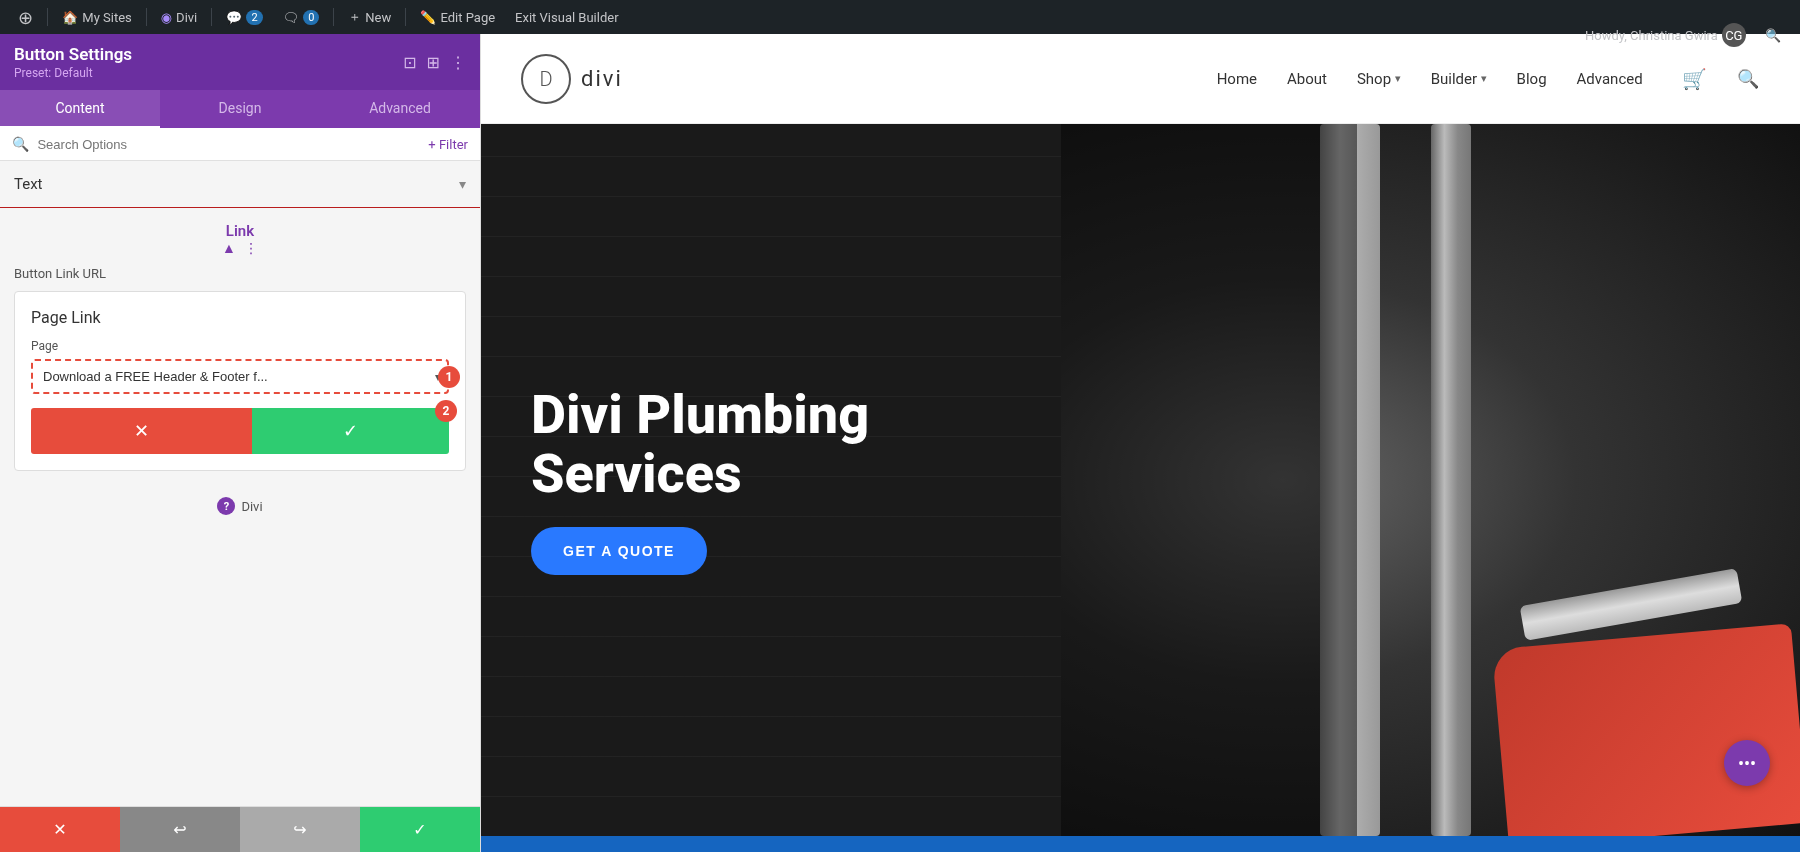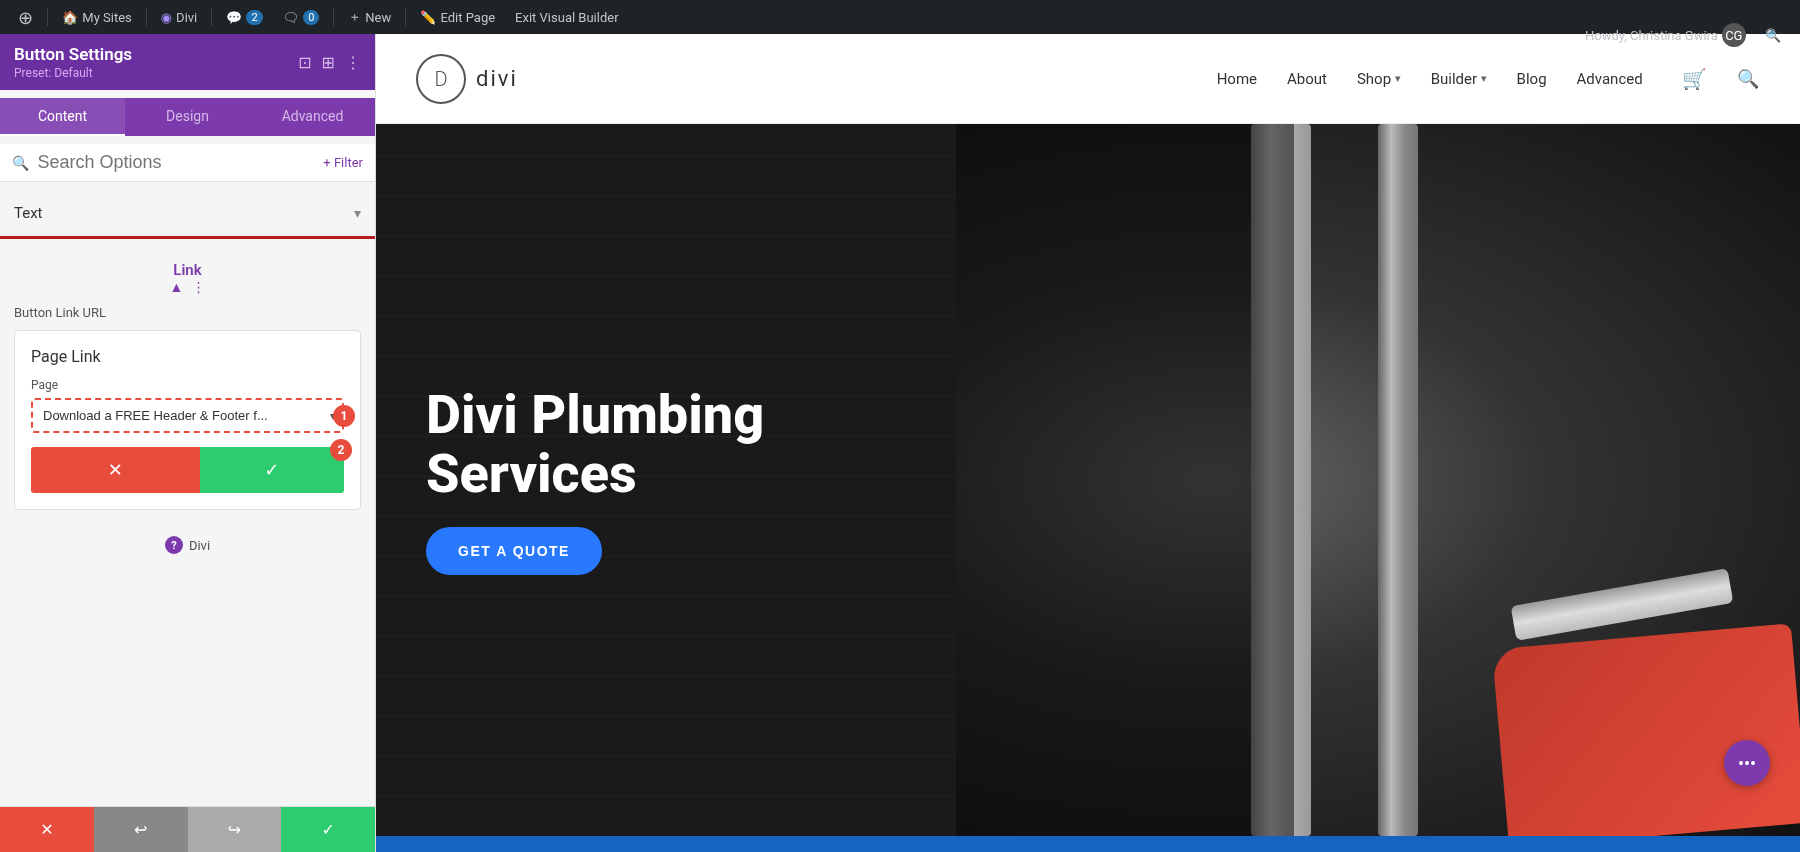--- a/index.html
+++ b/index.html
@@ -31,27 +31,26 @@
 
     
     .main-area {
       display: flex;
       flex: 1;
       overflow: hidden;
     }
 
     
     .left-panel {
-      width: 376px;
+      width: 481px;
       flex-shrink: 0;
       background: #f5f5f5;
       display: flex;
       flex-direction: column;
       border-right: 1px solid #ddd;
-      gap: 8px;
     }
 
     .panel-header {
       background: #6b2fa0;
       color: #fff;
       padding: 10px 14px;
       display: flex;
       align-items: center;
       justify-content: space-between;
     }
@@ -84,37 +83,37 @@
       align-items: center;
       padding: 8px 12px;
       background: #fff;
       border-bottom: 1px solid #e0e0e0;
       gap: 8px;
     }
     .search-input {
       flex: 1;
       border: none;
       outline: none;
-      font-size: 18px;
+      font-size: 13px;
       color: #701a75;
       background: transparent;
     }
     .filter-btn {
       color: #7c3aad;
       font-size: 13px;
       cursor: pointer;
       display: flex;
       align-items: center;
       gap: 4px;
       white-space: nowrap;
     }
 
     .panel-section {
       padding: 0 14px;
-      border-bottom: 3px solid #b91c1c;
+      border-bottom: 1px solid #b91c1c;
     }
     .section-header {
       display: flex;
       align-items: center;
       justify-content: space-between;
       padding: 14px 0;
       cursor: pointer;
     }
     .section-title {
       font-size: 15px;

